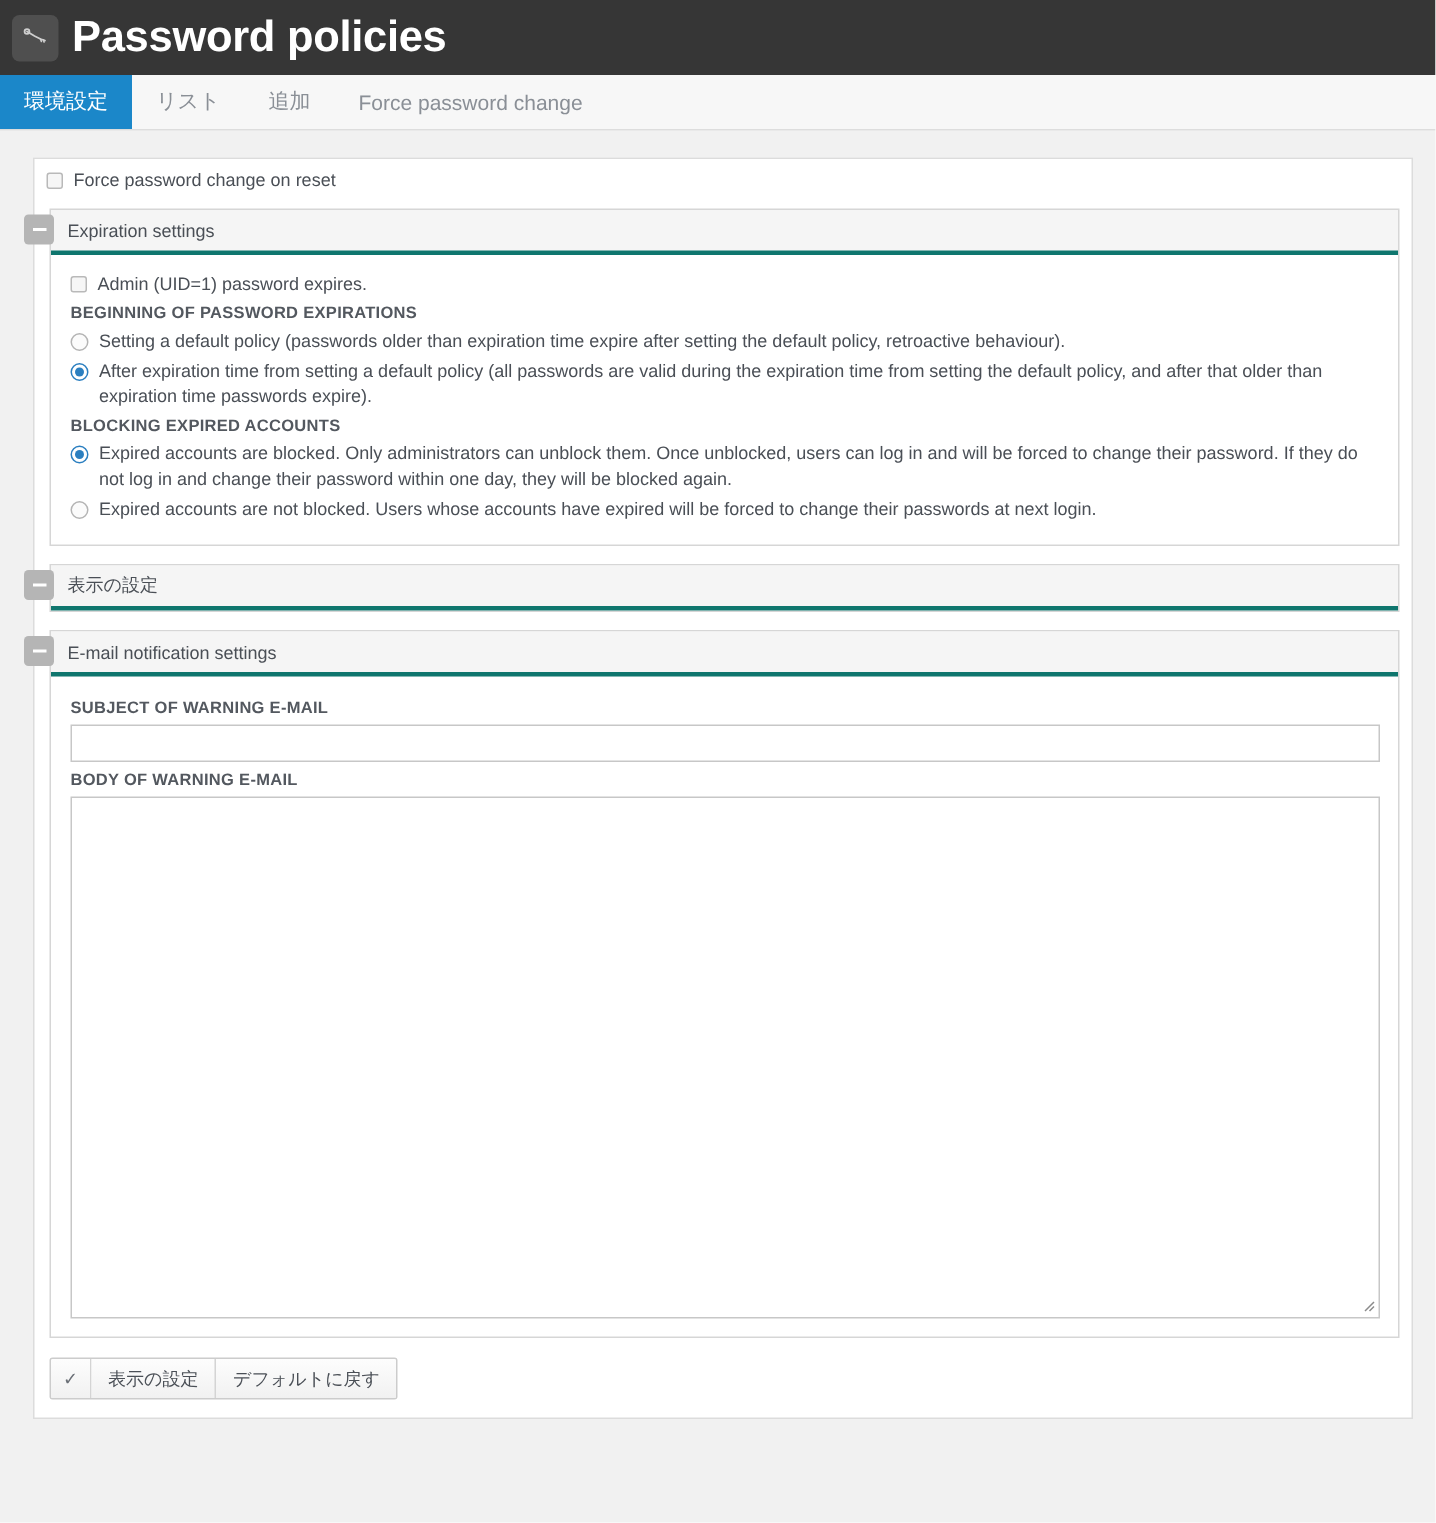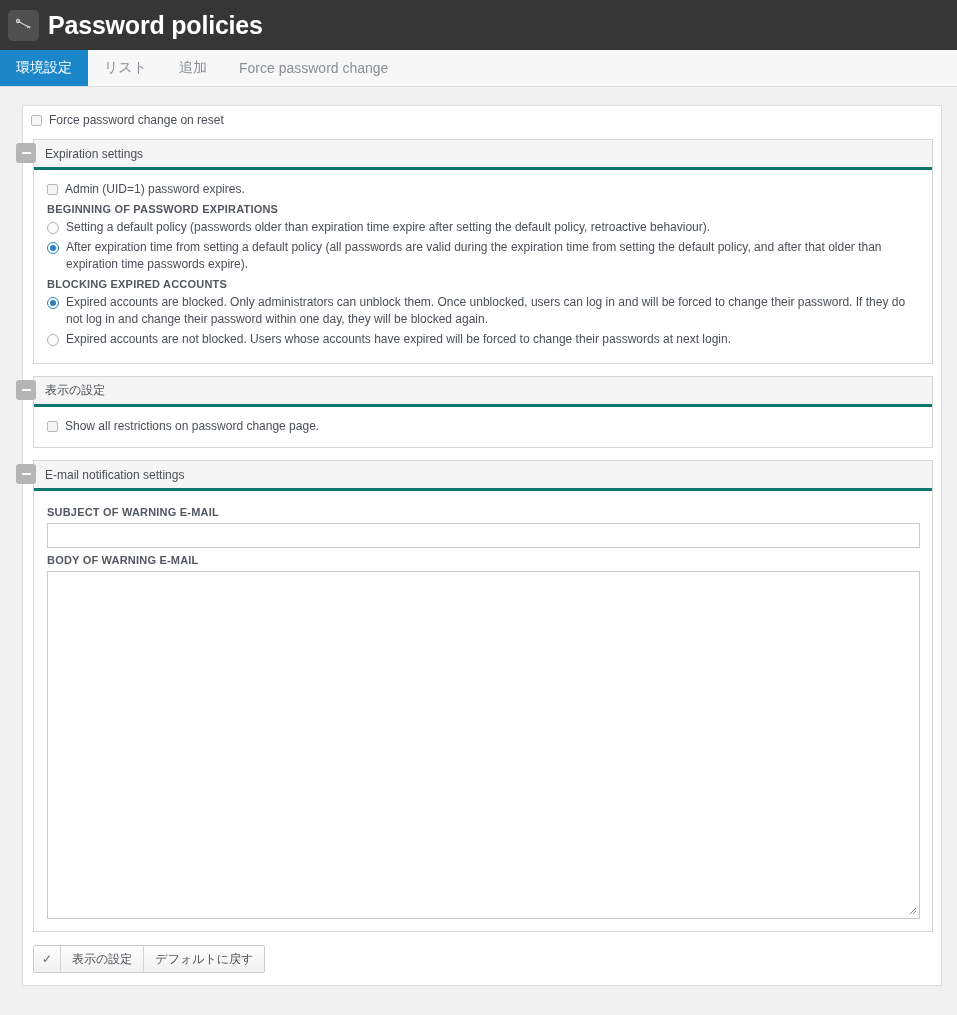--- a/index.html
+++ b/index.html
@@ -31,21 +31,21 @@
     border-radius: 5px;
     background: #4f4f4f;
     margin-right: 9px;
     display: flex;
     align-items: center;
     justify-content: center;
     flex: 0 0 auto;
   }
   .title-text {
     color: #ffffff;
-    font-size: 25px;
+    font-size: 29px;
     font-weight: bold;
     letter-spacing: -0.2px;
     line-height: 1;
   }
 
   
   .tabbar {
     height: 36px;
     background: #f7f7f7;
     border-bottom: 1px solid #dddddd;
@@ -338,26 +338,20 @@
       </div>
     </div>
 
     <div class="section">
       <div class="collapse-btn">
           <span></span>
         </div>
       <div class="section-head">
         <span>表示の設定</span>
       </div>
-      <div class="section-body">
-        <label class="row">
-          <span class="cb"></span>
-          <span class="row-label">Show all restrictions on password change page.</span>
-        </label>
-      </div>
     </div>
 
     <div class="section">
       <div class="collapse-btn">
           <span></span>
         </div>
       <div class="section-head">
         <span>E-mail notification settings</span>
       </div>
       <div class="section-body">

